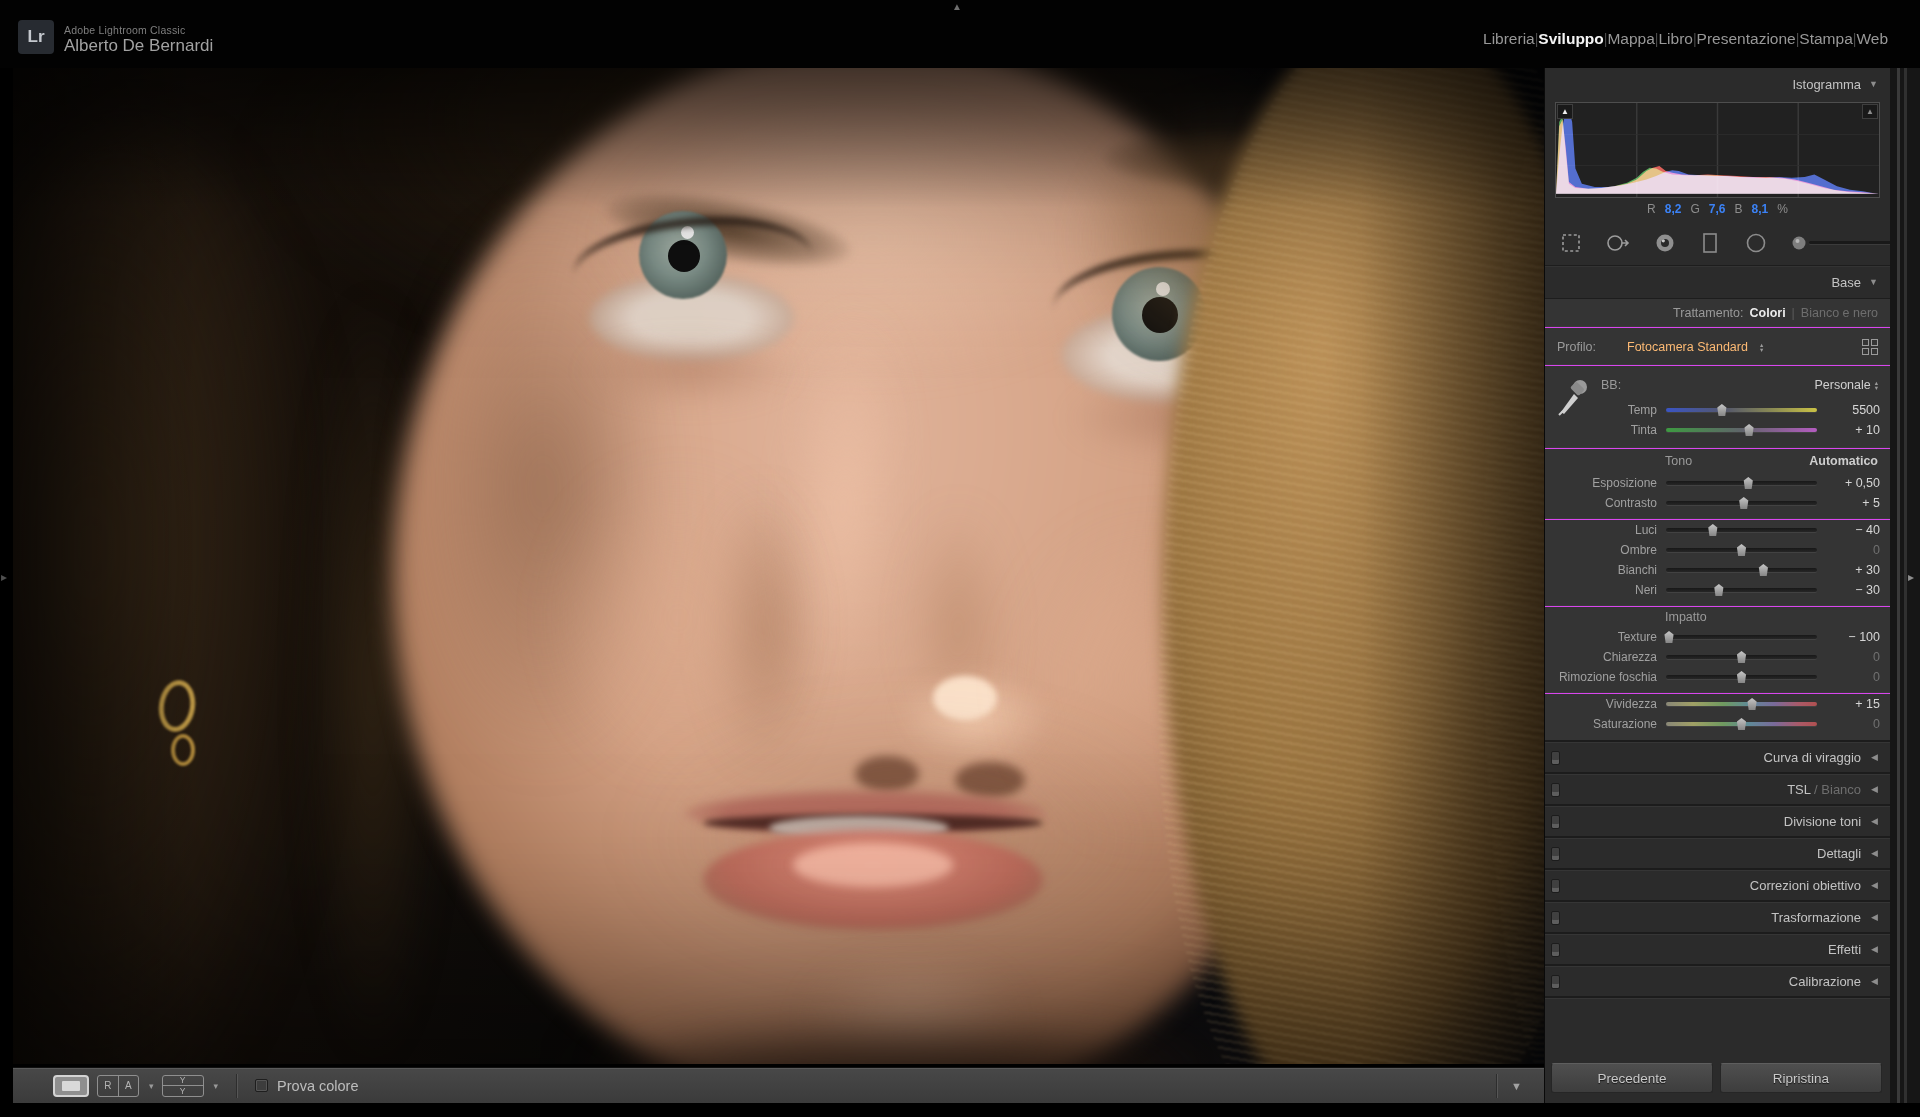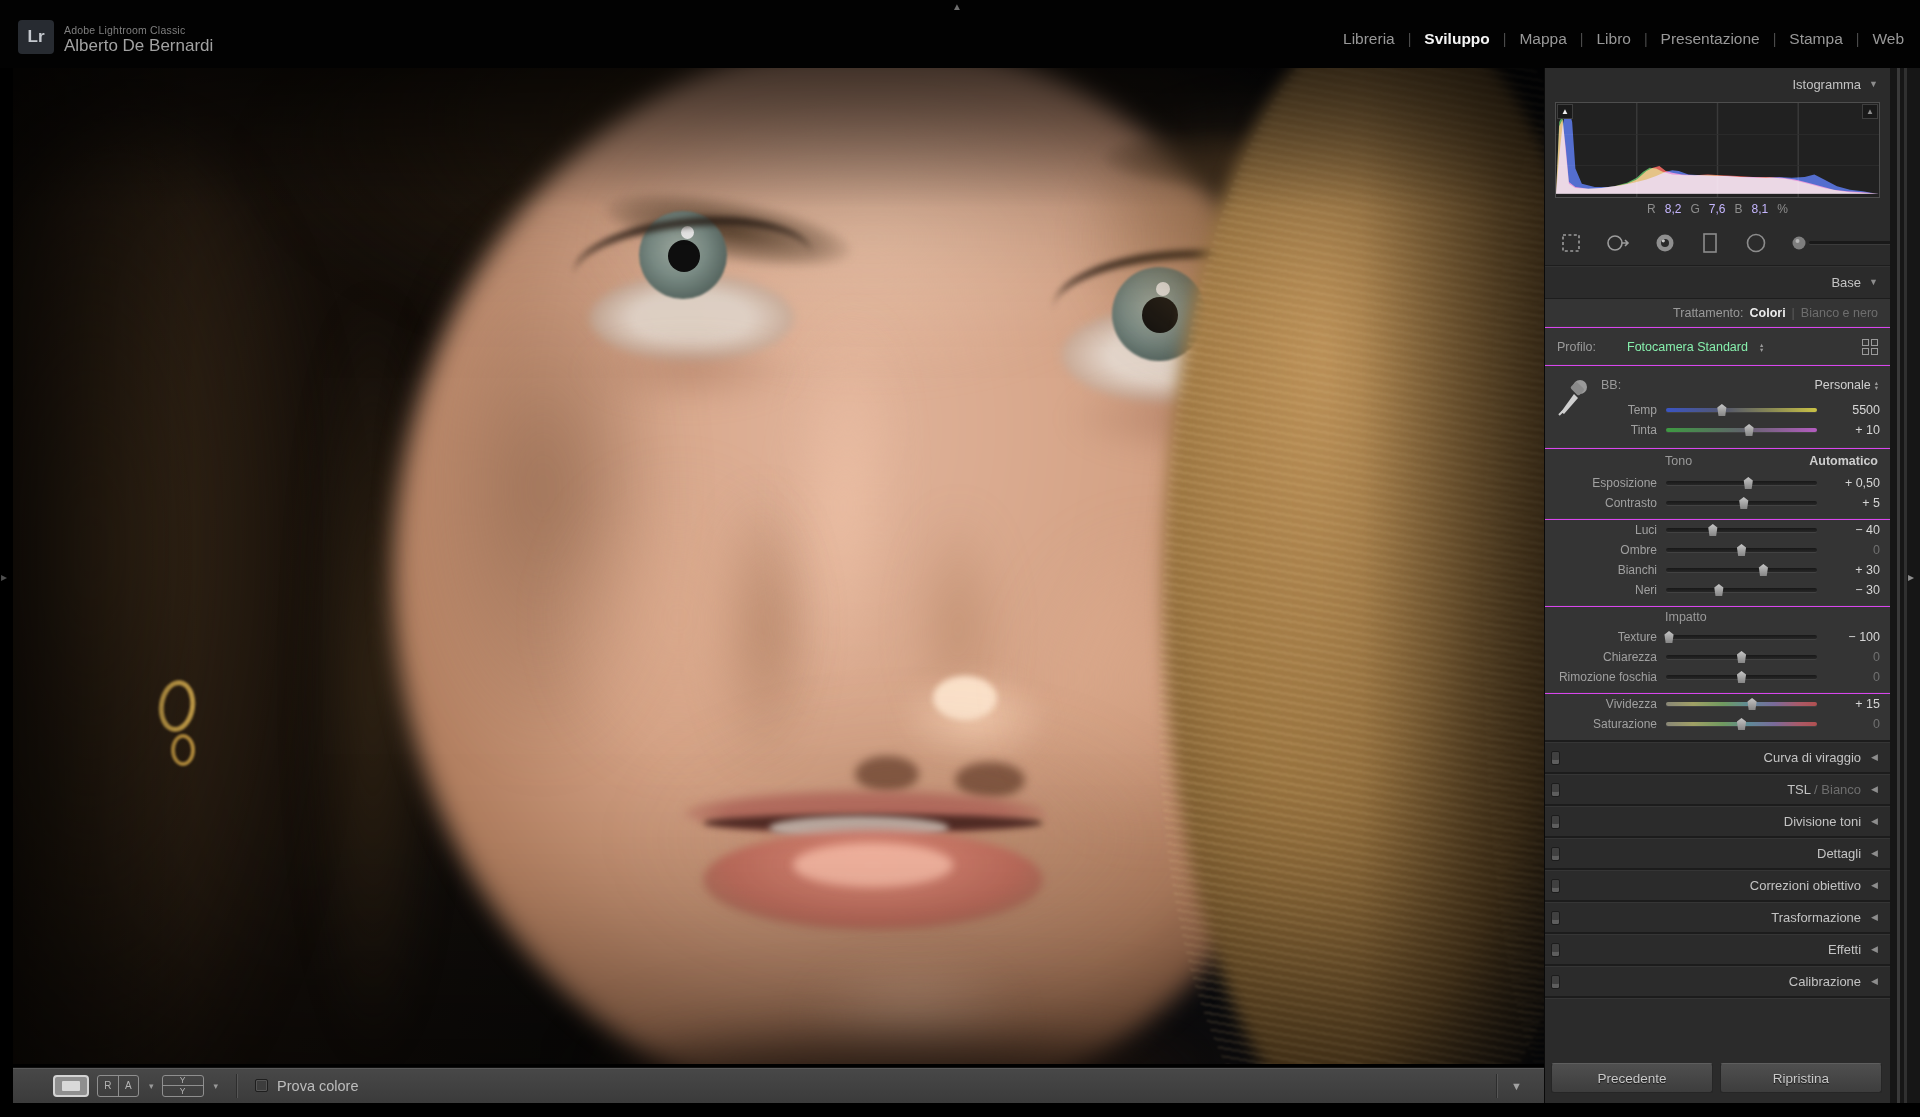--- a/index.html
+++ b/index.html
@@ -8,21 +8,21 @@
   .app { position:relative; width:1920px; height:1117px; background:#000; }
 
   
   .top-bar { position:absolute; left:0; top:0; width:1920px; height:68px; background:#020202; }
   .logo-box { position:absolute; left:18px; top:20px; width:36px; height:34px; background:#272b31;
               border-radius:4px; color:#c4c8ce; font-size:17px; font-weight:bold;
               display:flex; align-items:center; justify-content:center; }
   .id-plate { position:absolute; left:64px; top:24px; line-height:1.15; }
   .id-app  { font-size:10.5px; color:#7f7f7f; letter-spacing:.2px; }
   .id-user { font-size:17px; color:#a2a2a2; }
-  .module-nav { position:absolute; right:16px; top:30px; display:flex; align-items:center; gap:13px;
+  .module-nav { position:absolute; right:32px; top:30px; display:flex; align-items:center; 
                 font-size:15.5px; color:#989898; }
   .nav-item { cursor:default; }
   .nav-item.active { color:#f4f4f4; font-weight:bold; }
   .nav-sep { color:#4a4a4a; font-size:14px; }
   .edge-arrow { position:absolute; color:#6e6e6e; font-size:10px; }
   .arrow-top { left:952px; top:1px; }
   .arrow-left-edge { left:1px; top:570px; color:#4f4f4f; font-size:12px; }
   .arrow-right-edge { left:1908px; top:570px; color:#8d8d8d; font-size:12px; }
 
   
@@ -124,21 +124,21 @@
                 padding:0 12px; color:#c3c3c3; font-size:13px; }
   .sec-header .tri { color:#8d8d8d; font-size:9px; }
   .hist-box { position:relative; margin:2px 10px 0 10px; height:96px; border:1px solid #4e4e4e; background:#212121; }
   .hist-box svg { position:absolute; inset:0; width:100%; height:100%; }
   .clip-btn { position:absolute; top:1px; width:16px; height:15px; background:#191919; border:1px solid #3e3e3e;
               display:flex; align-items:center; justify-content:center; font-size:8px; }
   .clip-left { left:1px; color:#efefef; }
   .clip-right { right:1px; color:#8d8d8d; }
   .hist-readout { height:22px; display:flex; align-items:center; justify-content:center; gap:9px;
                   font-size:12px; color:#8d8d8d; }
-  .hist-readout .ro-v { color:#c4b5fd; font-weight:normal; }
+  .hist-readout .ro-v { color:#3b82f6; font-weight:bold; }
   .orig-row { height:26px; display:flex; align-items:center; gap:8px; padding:0 12px; color:#9a9a9a;
               border-bottom:1px solid #1d1d1d; box-shadow:0 1px 0 rgba(255,255,255,.04); }
   .cbx { width:13px; height:13px; background:#343434; border:1px solid #646464; border-radius:2px; }
 
   .toolstrip { height:46px; display:flex; align-items:center; gap:22px; padding:0 14px;
                border-bottom:1px solid #1d1d1d; box-shadow:0 1px 0 rgba(255,255,255,.04); }
   .tool { display:flex; align-items:center; color:#9c9c9c; }
   .tool svg { display:block; }
   .brush-line { width:108px; height:3px; background:#191919; border-radius:2px; margin-left:2px;
                 box-shadow:0 1px 0 rgba(255,255,255,.08); }
@@ -146,21 +146,21 @@
   .base-content { background:#343434; border-top:1px solid #1d1d1d; }
   .b-row { display:flex; align-items:center; padding:0 12px; }
   .b-sep { border-top:1px solid #d946ef; box-shadow:0 -1px 0 rgba(255,255,255,.03); }
   .treat-row { height:28px; gap:6px; }
   .treat-label { flex:1; color:#9a9a9a;text-align:right; }
   .treat-sel { color:#ececec; font-weight:bold; }
   .treat-div { color:#5b5b5b; }
   .treat-unsel { color:#6e6e6e; }
   .profile-row { height:38px; gap:8px; }
   .profile-label { color:#9a9a9a; width:62px; }
-  .profile-value { color:#86efac; }
+  .profile-value { color:#fdba74; }
   .stepper { display:inline-flex; flex-direction:column; line-height:5px; font-size:6.5px; color:#9a9a9a; margin-left:4px; }
   .grid-icon { margin-left:auto; display:grid; grid-template-columns:7px 7px; grid-gap:2px; }
   .grid-icon i { width:7px; height:7px; border:1px solid #9a9a9a; }
   .wb-block { position:relative; padding:4px 0 8px 0; }
   .dropper { position:absolute; left:8px; top:8px; }
   .bb-row { height:30px; padding:0 12px 0 56px; display:flex; align-items:center; }
   .bb-label { color:#9a9a9a; }
   .bb-value { margin-left:auto; color:#d0d0d0; display:flex; align-items:center; }
   .tone-head { height:24px; display:flex; align-items:center; padding:0 12px 0 120px; }
   .tone-label { color:#9a9a9a; }

